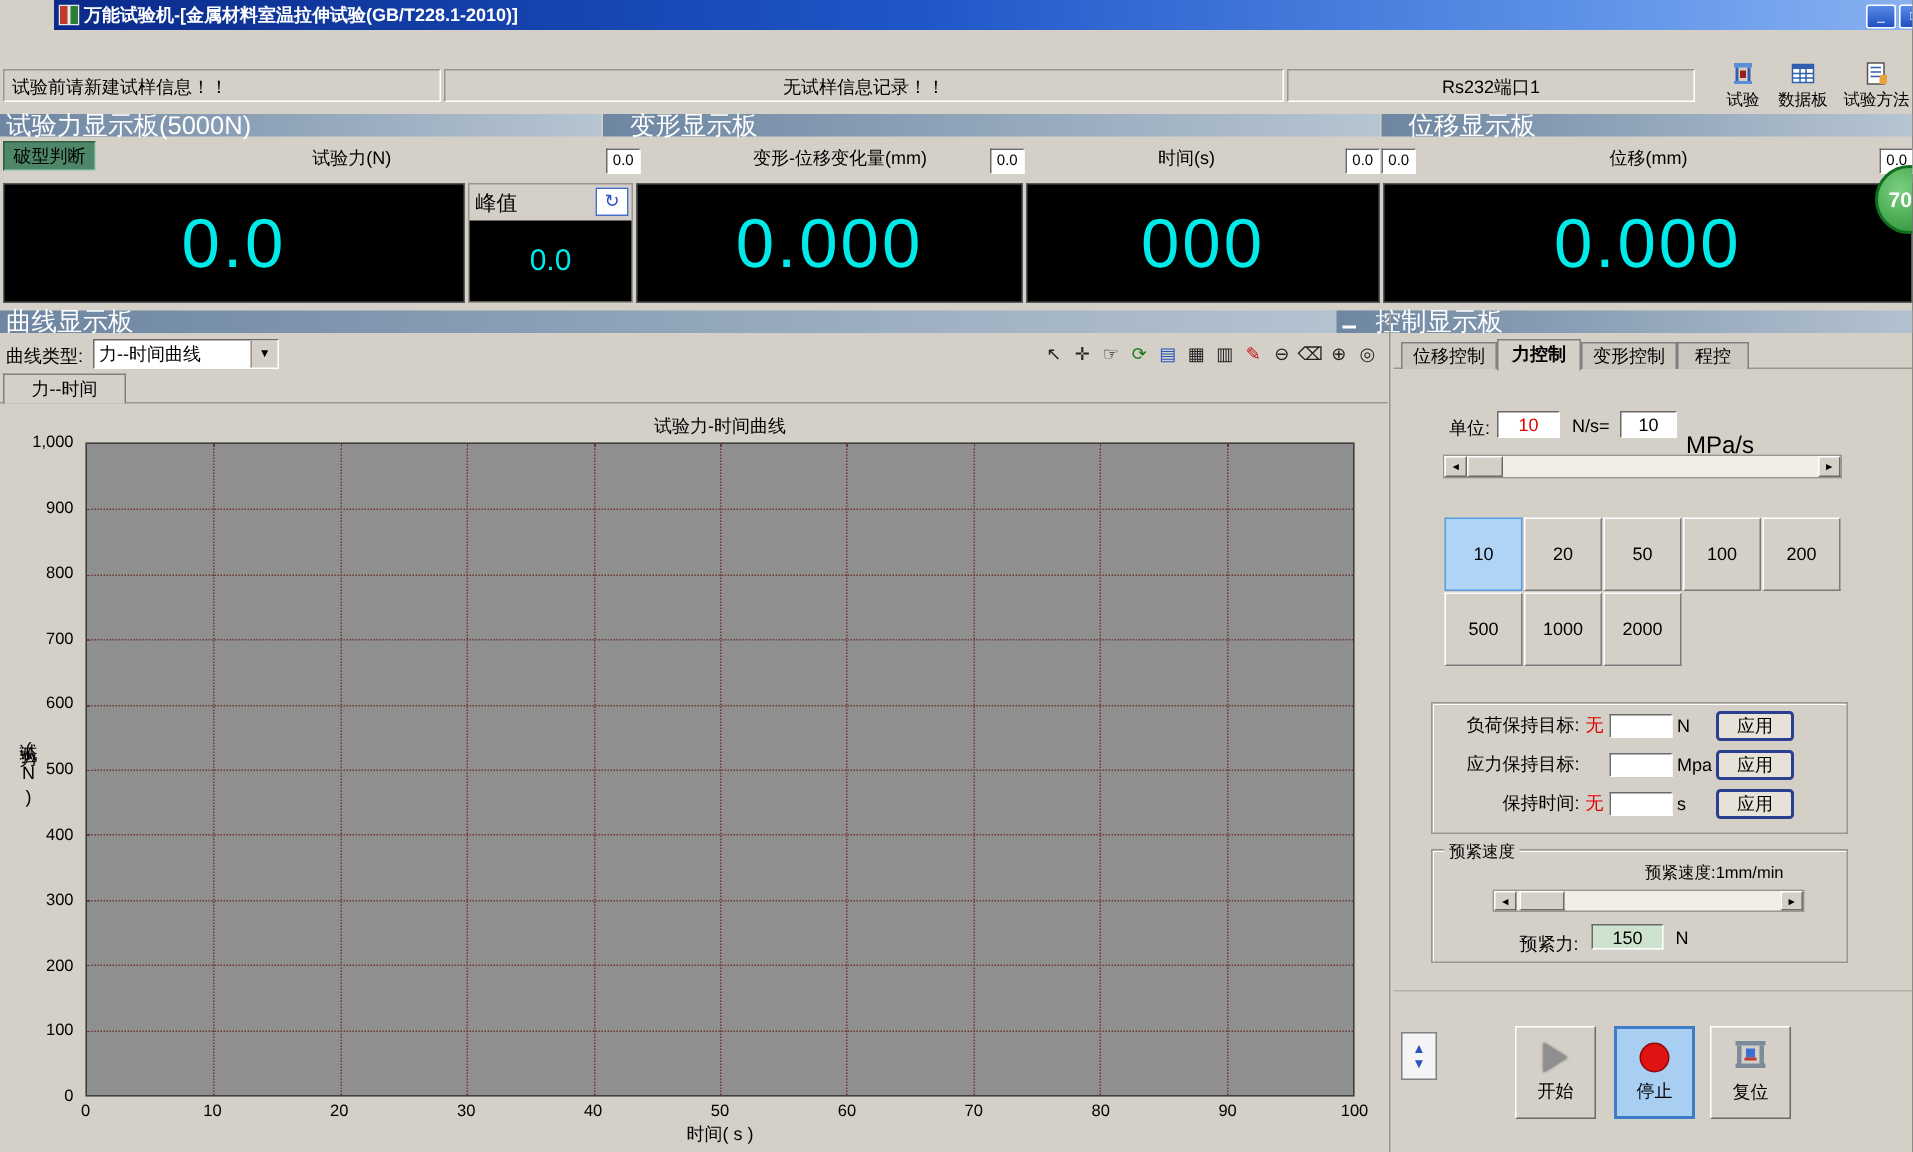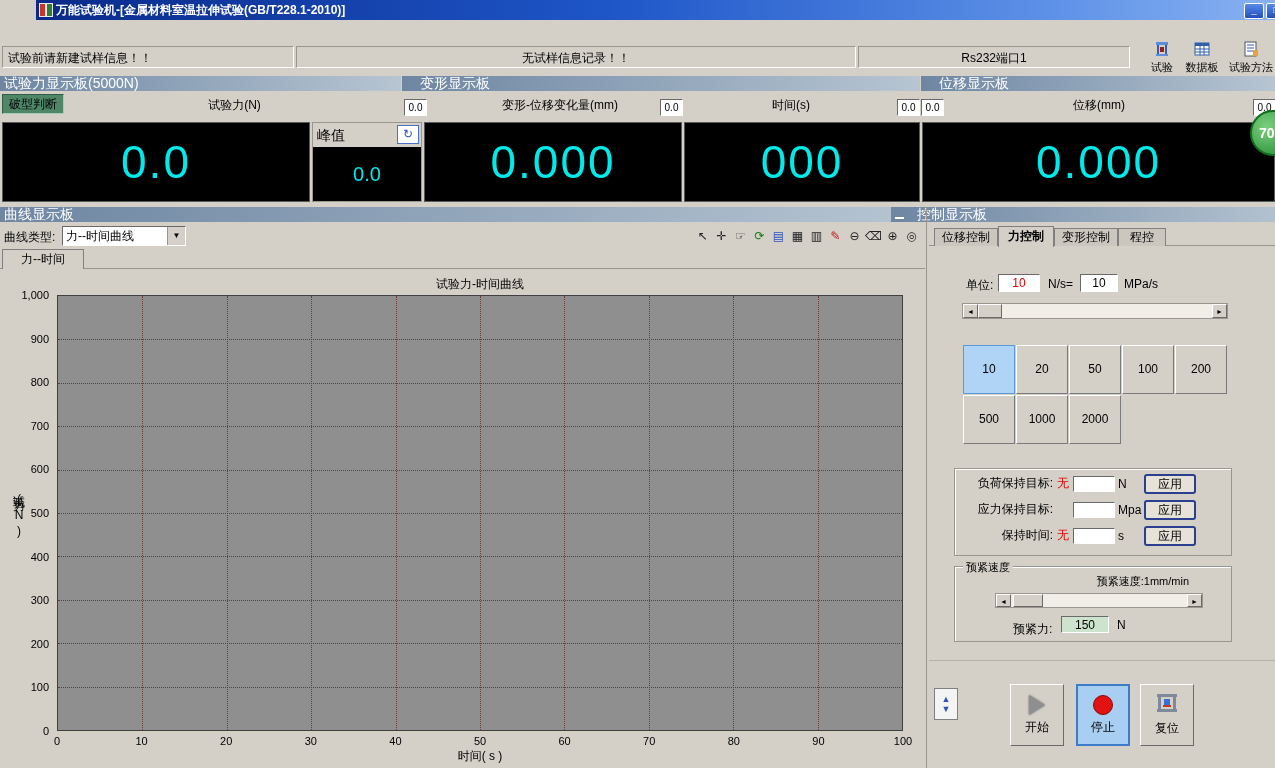--- a/index.html
+++ b/index.html
@@ -23,21 +23,21 @@
     display:flex;align-items:center;border-bottom:1px solid #e8e6e0;}
   .menu-item{padding:0 9px;line-height:19px;font-size:12px;}
 
   
   .status-box{position:absolute;top:46px;height:22px;line-height:22px;background:#d4d0c8;
     border:1px solid;border-color:#9a968e #fff #fff #9a968e;font-size:12px;box-sizing:border-box;}
   .tool-btn{position:absolute;top:41px;height:32px;display:flex;flex-direction:column;align-items:center;}
   .tool-btn .tlabel{font-size:11px;line-height:13px;margin-top:1px;white-space:nowrap;}
 
   
-  .sec-header{position:absolute;height:15px;line-height:15px;color:#fff;font-size:14px;
+  .sec-header{position:absolute;height:15px;line-height:15px;color:#fff;font-size:17px;
     background:linear-gradient(90deg,#6e86a2,#8ba0b6 40%,#b7c5d2);padding-left:4px;box-sizing:border-box;}
 
   
   .ro-label{position:absolute;top:97px;text-align:center;font-size:12px;}
   .aux-box{position:absolute;top:99px;width:21px;height:15px;background:#fff;font-size:10px;
     text-align:center;line-height:15px;border:1px solid;border-color:#6a6a6a #fff #fff #6a6a6a;}
 
   
   .lcd{position:absolute;top:122px;height:80px;background:#000;color:#00eaea;
     display:flex;align-items:center;justify-content:center;font-size:46px;letter-spacing:2px;
@@ -295,21 +295,21 @@
   <div class="hline" style="left:929px;top:245px;width:346px;"></div>
   <div class="ctab idle" style="left:934px;width:64px;">位移控制</div>
   <div class="ctab active" style="left:998px;width:56px;font-weight:bold;">力控制</div>
   <div class="ctab idle" style="left:1054px;width:64px;">变形控制</div>
   <div class="ctab idle" style="left:1118px;width:48px;">程控</div>
 
   <span class="abs" style="left:966px;top:277px;font-size:12px;">单位:</span>
   <input class="tin red-text" style="left: 998px; top: 274px; width: 42px;" value="10">
   <span class="abs" style="left:1048px;top:277px;font-size:12px;">N/s=</span>
   <input class="tin" style="left: 1080px; top: 274px; width: 38px;" value="10">
-  <span class="abs" style="left:1124px;top:277px;font-size:12px;text-align:center;">MPa/s</span>
+  <span class="abs" style="left:1124px;top:289px;font-size:16px;text-align:center;">MPa/s</span>
 
   <div class="hscroll" style="left:962px;top:303px;width:266px;">
     <span class="sb-arrow">◄</span>
     <span class="sb-track">
       <span class="sb-thumb" style="left:0;width:24px;"></span>
     </span>
     <span class="sb-arrow">►</span>
   </div>
 
   <div class="speed-btn selected" style="left:963px;top:345px;">10</div>

